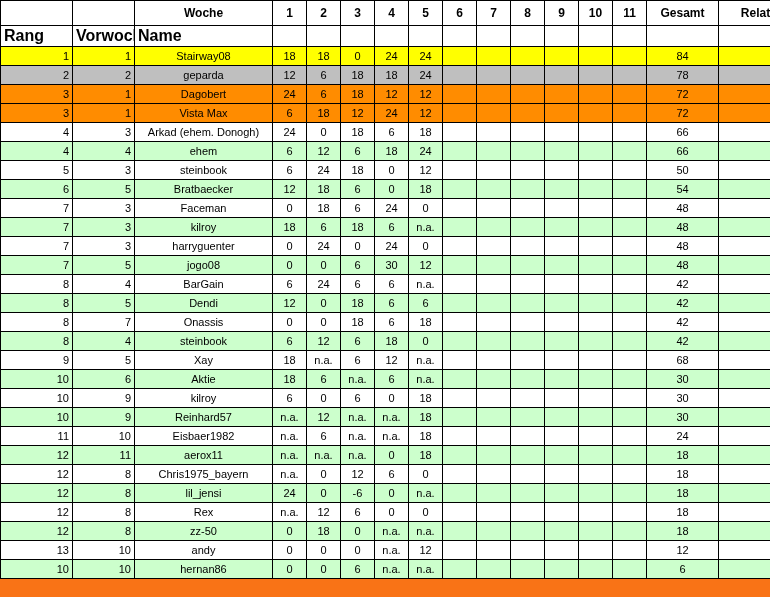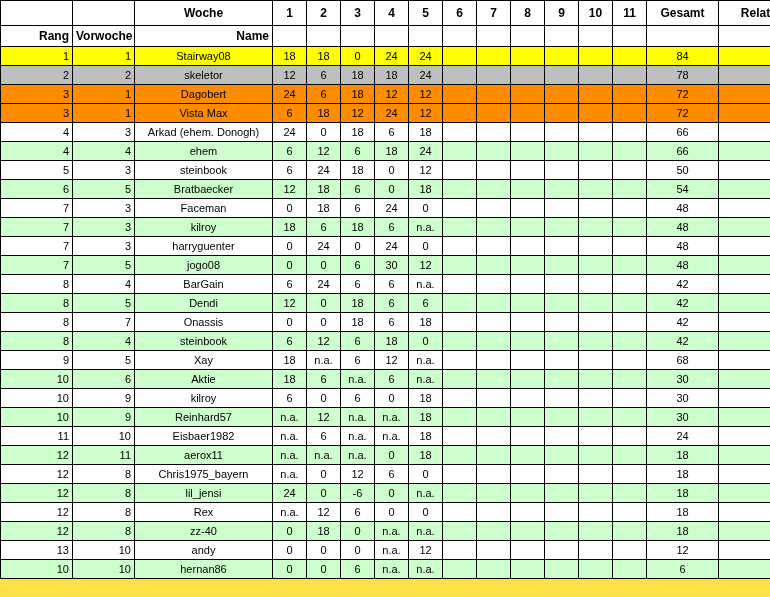--- a/index.html
+++ b/index.html
@@ -1,17 +1,17 @@
 <!DOCTYPE html>
 <html><head>
 <meta charset="utf-8">
 <style>
   html,body{margin:0;padding:0;background:#ffffff;}
   body{font-family:"Liberation Sans", sans-serif;}
-  #wrap{width:770px;height:597px;position:relative;overflow:hidden;background:#fde047;}
+  #wrap{width:770px;height:597px;position:relative;overflow:hidden;background:#f97316;}
   table.rank{border-collapse:collapse;width:770px;table-layout:fixed;}
   table.rank td, table.rank th{
     border:1px solid #000000;
     font-size:11px;
     height:18px;
     padding:0 3px;
     font-weight:normal;
     color:#000;
     overflow:hidden;
     white-space:nowrap;
@@ -19,21 +19,21 @@
   
   col.c-rang{width:72px;}
   col.c-vor{width:62px;}
   col.c-name{width:138px;}
   col.c-w{width:34px;}
   col.c-ges{width:72px;}
   col.c-rel{width:84px;}
 
   
   tr.head1 td{font-weight:bold;text-align:center;font-size:12px;height:24px;}
-  tr.head2 td{font-weight:bold;text-align:right;font-size:12px;height:20px;}
+  tr.head2 td{font-weight:bold;text-align:left;font-size:16px;height:20px;}
 
   td.rang{text-align:right;}
   td.vor{text-align:right;}
   td.name{text-align:center;}
   td.wk{text-align:center;}
   td.ges{text-align:center;}
   td.rel{text-align:center;}
 
   
   tr.r-yellow td{background:#ffff00;}
@@ -117,21 +117,21 @@
           <td class="wk"></td>
           <td class="wk"></td>
           <td class="wk"></td>
           <td class="wk"></td>
           <td class="ges">84</td>
           <td class="rel"></td>
         </tr>
         <tr class="r-gray">
           <td class="rang">2</td>
           <td class="vor">2</td>
-          <td class="name">skeletor</td>
+          <td class="name">geparda</td>
           <td class="wk">12</td>
           <td class="wk">6</td>
           <td class="wk">18</td>
           <td class="wk">18</td>
           <td class="wk">24</td>
           <td class="wk"></td>
           <td class="wk"></td>
           <td class="wk"></td>
           <td class="wk"></td>
           <td class="wk"></td>
@@ -549,21 +549,21 @@
           <td class="wk"></td>
           <td class="wk"></td>
           <td class="wk"></td>
           <td class="wk"></td>
           <td class="ges">18</td>
           <td class="rel"></td>
         </tr>
         <tr class="r-green">
           <td class="rang">12</td>
           <td class="vor">8</td>
-          <td class="name">zz-40</td>
+          <td class="name">zz-50</td>
           <td class="wk">0</td>
           <td class="wk">18</td>
           <td class="wk">0</td>
           <td class="wk">n.a.</td>
           <td class="wk">n.a.</td>
           <td class="wk"></td>
           <td class="wk"></td>
           <td class="wk"></td>
           <td class="wk"></td>
           <td class="wk"></td>

